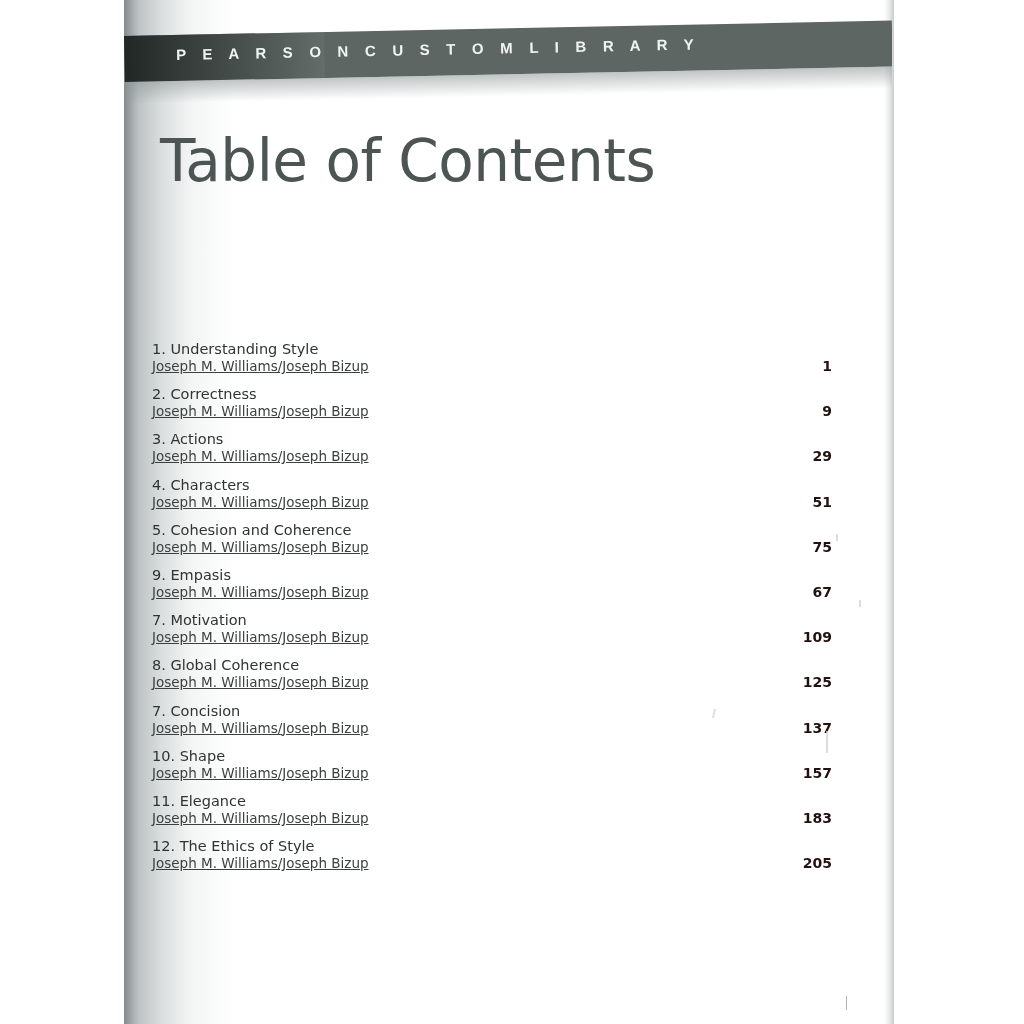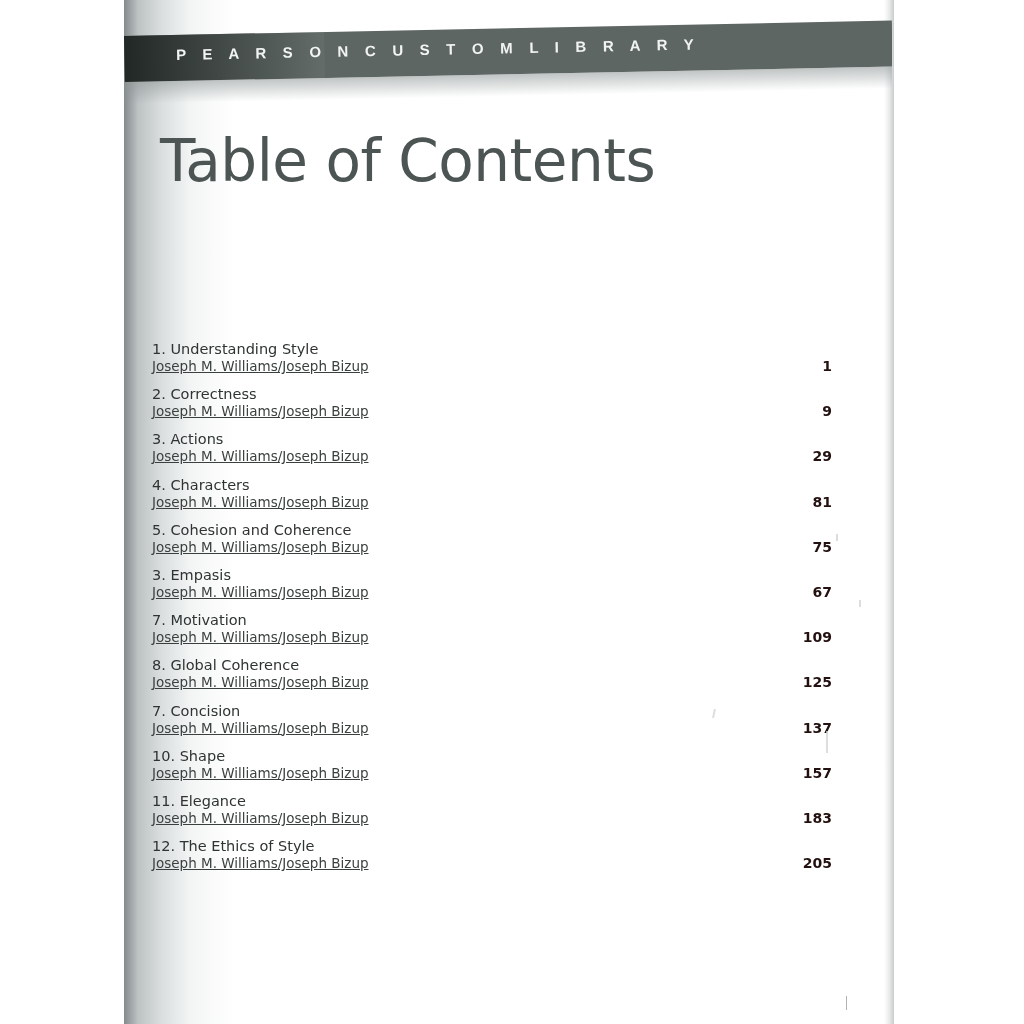--- a/index.html
+++ b/index.html
@@ -251,31 +251,31 @@
 
     <div class="toc-row">
       <div class="toc-title">3. Actions</div>
       <div class="toc-author">Joseph M. Williams/Joseph Bizup</div>
       <div class="toc-page">29</div>
     </div>
 
     <div class="toc-row">
       <div class="toc-title">4. Characters</div>
       <div class="toc-author">Joseph M. Williams/Joseph Bizup</div>
-      <div class="toc-page">81</div>
+      <div class="toc-page">51</div>
     </div>
 
     <div class="toc-row">
       <div class="toc-title">5. Cohesion and Coherence</div>
       <div class="toc-author">Joseph M. Williams/Joseph Bizup</div>
       <div class="toc-page">75</div>
     </div>
 
     <div class="toc-row">
-      <div class="toc-title">3. Empasis</div>
+      <div class="toc-title">9. Empasis</div>
       <div class="toc-author">Joseph M. Williams/Joseph Bizup</div>
       <div class="toc-page">67</div>
     </div>
 
     <div class="toc-row">
       <div class="toc-title">7. Motivation</div>
       <div class="toc-author">Joseph M. Williams/Joseph Bizup</div>
       <div class="toc-page">109</div>
     </div>
 

